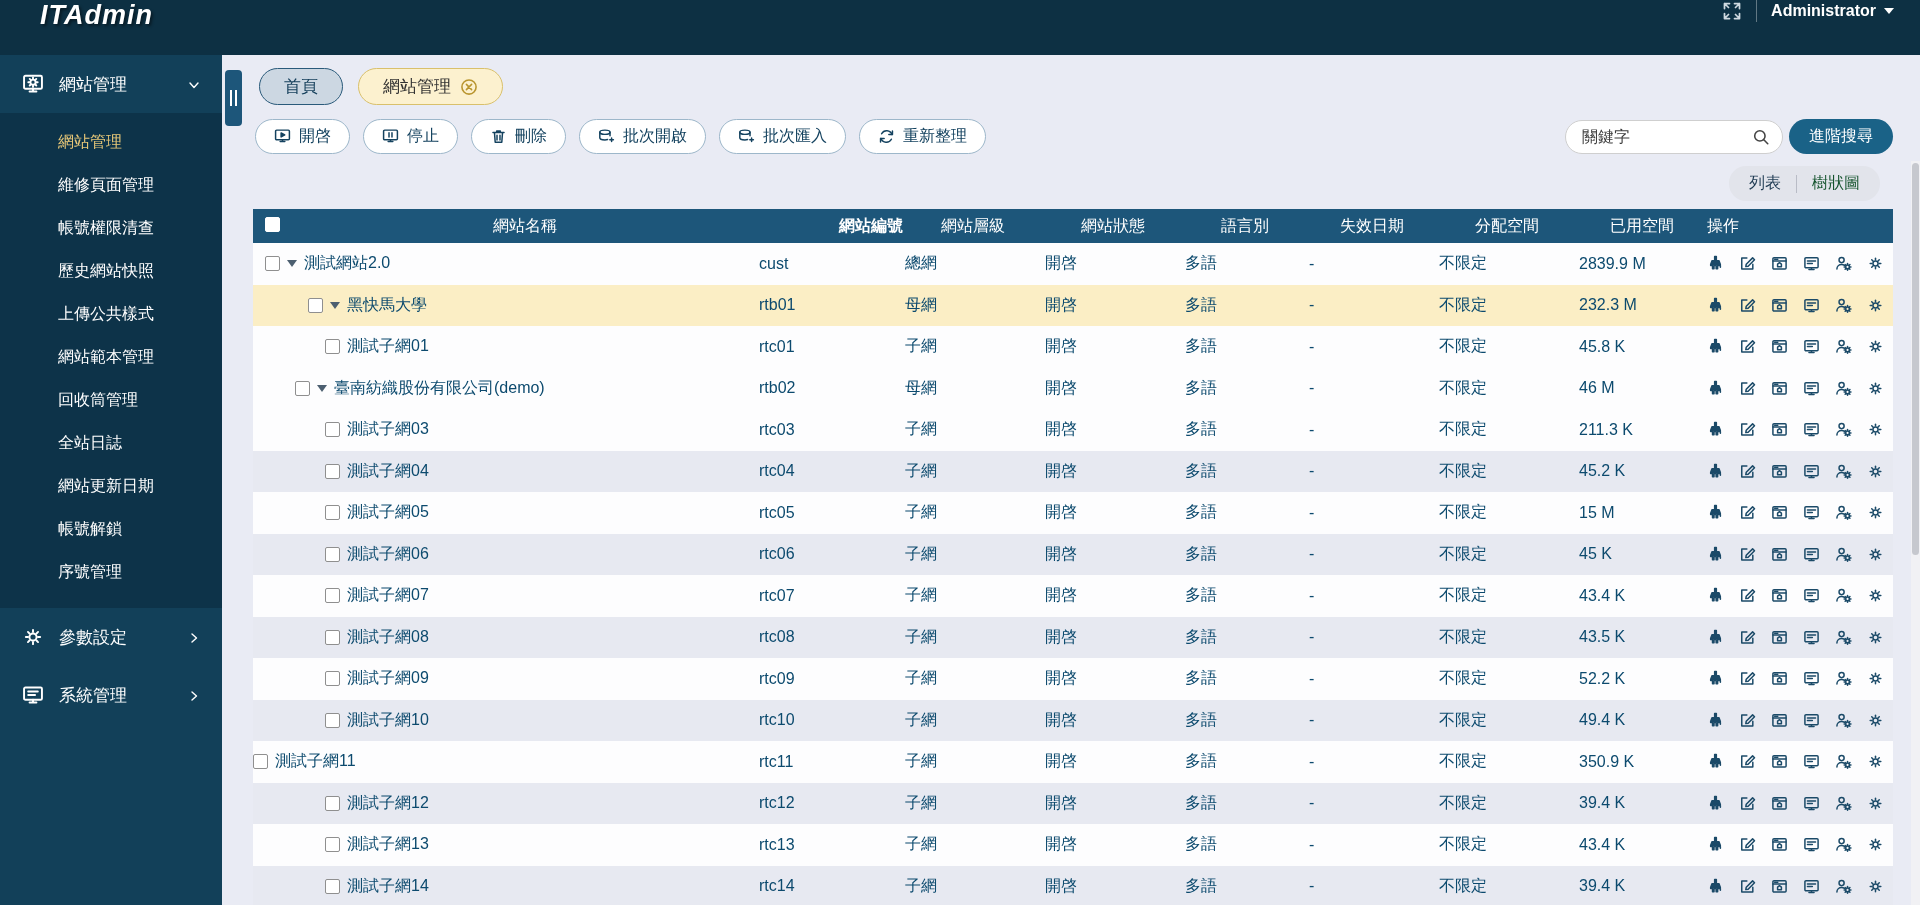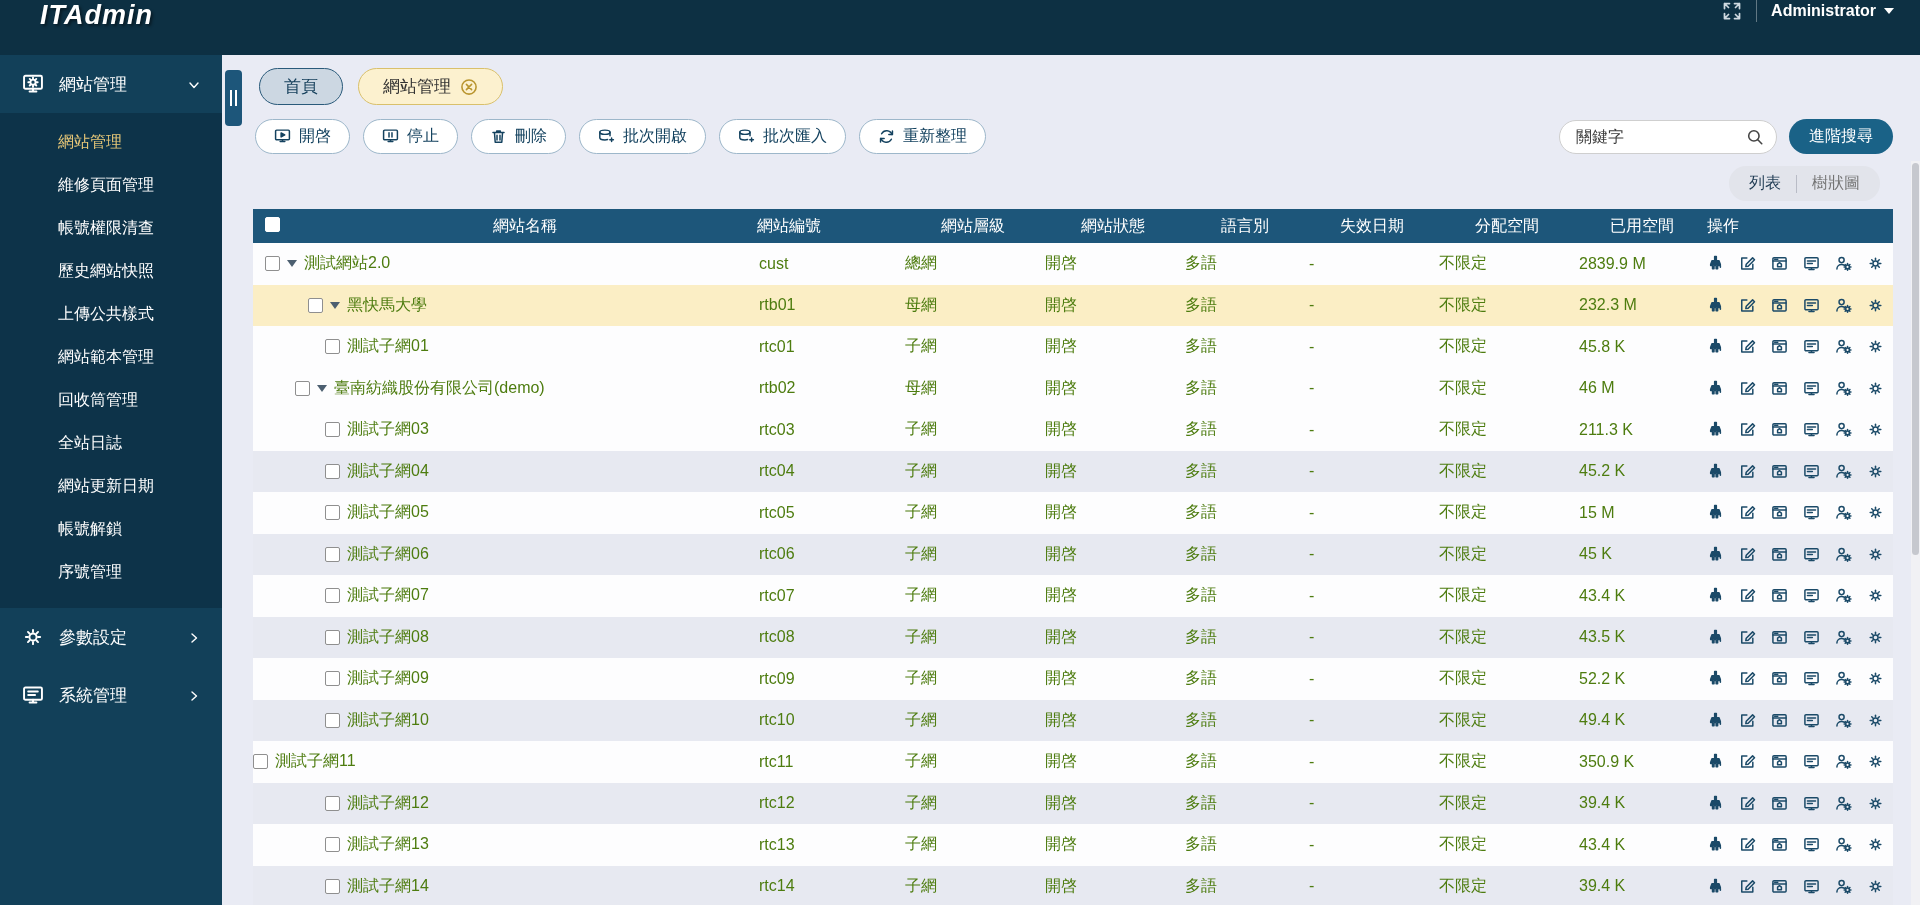--- a/index.html
+++ b/index.html
@@ -38,41 +38,41 @@
   .tabs { padding:13px 0 0 37px; display:flex; gap:15px; flex:none; }
   .tab { height:37px; border-radius:19px; display:flex; align-items:center; gap:9px;
     padding:0 24px; font-size:17px; cursor:pointer; }
   .tab-home { background:var(--tab-bg); border:1px solid var(--tab-border); color:#16405c; }
   .tab-active { background:var(--tab-active-bg); border:1px solid var(--tab-active-border); color:#333; }
 
   .toolbar { margin:14px 27px 0 33px; display:flex; align-items:center; flex:none; }
   .tb-left { display:flex; gap:13px; }
   .btn { height:35px; border-radius:18px; border:1px solid #9db7ca; background:#fff; color:#14425f;
     font-size:16px; display:flex; align-items:center; gap:8px; padding:0 18px; cursor:pointer; }
-  .tb-right { margin-left:auto; display:flex; align-items:center; gap:12px; }
+  .tb-right { margin-left:auto; display:flex; align-items:center; gap:6px; }
   .search { width:218px; height:34px; background:#fff; border:1px solid #cfcfcf; border-radius:17px;
     display:flex; align-items:center; padding:0 12px 0 16px; }
   .search input { border:none; outline:none; flex:1; font-size:16px; color:#333; background:transparent; width:100%; }
   .search input::placeholder { color:#3c3c3c; opacity:1; }
   .btn-adv { height:35px; border-radius:18px; background:var(--button-primary); color:#fff;
     font-size:16px; padding:0 20px; border:none; cursor:pointer; }
 
   .view-row { display:flex; justify-content:flex-end; margin:12px 40px 8px 0; flex:none; }
   .view-toggle { background:#e2e4eb; border-radius:17px; padding:7px 20px; display:flex; gap:15px;
     align-items:center; font-size:16px; }
   .vt-opt { cursor:pointer; }
   .vt-active { color:#1f3b53; }
-  .vt-inactive { color:#737373; }
+  .vt-inactive { color:#14532d; }
   .vt-div { width:1px; height:18px; background:#b9bcc6; }
 
   
   .tablewrap { margin:0 27px 0 31px; background:#fdfdfe; flex:1; overflow:hidden; }
   .thead { display:flex; background:var(--header-bg); color:#fff; height:34px; align-items:center; font-size:16px; }
   .th { text-align:center; flex:none; }
-  .trow { display:flex; height:41.5px; align-items:center; font-size:16px; color:#4d7c0f; background:#fdfdfe; }
+  .trow { display:flex; height:41.5px; align-items:center; font-size:16px; color:#0c4a6e; background:#fdfdfe; }
   .trow.stripe { background:var(--stripe-row); }
   .trow.highlight { background:var(--highlight-row); }
   .td { flex:none; padding-left:2px; }
   .c-check { width:40px; padding-left:12px; text-align:left; }
   .c-name  { flex:1 1 auto; }
   .c-tree  { flex:1 1 auto; display:flex; align-items:center; gap:7px; }
   .c-code  { width:146px; }
   .c-level { width:140px; }
   .c-status{ width:140px; }
   .c-lang  { width:124px; }
@@ -265,21 +265,21 @@
         <span class="vt-opt vt-active">列表</span>
         <span class="vt-div"></span>
         <span class="vt-opt vt-inactive">樹狀圖</span>
       </div>
     </div>
 
     <div class="tablewrap">
       <div class="thead" id="thead">
           <div class="th c-check"><span class="cbx cbx-head"></span></div>
           <div class="th c-name" style="text-align: center;">網站名稱</div>
-          <div class="th c-code" style="text-align: left;">網站編號</div>
+          <div class="th c-code" style="text-align: right; font-weight: bold;">網站編號</div>
           <div class="th c-level" style="text-align: center;">網站層級</div>
           <div class="th c-status" style="text-align: center;">網站狀態</div>
           <div class="th c-lang" style="text-align: center;">語言別</div>
           <div class="th c-exp" style="text-align: center;">失效日期</div>
           <div class="th c-quota" style="text-align: center;">分配空間</div>
           <div class="th c-used" style="text-align: center;">已用空間</div>
           <div class="th c-ops" style="text-align: center;">操作</div>
         </div>
       <div id="tbody">
           <div class="trow">

